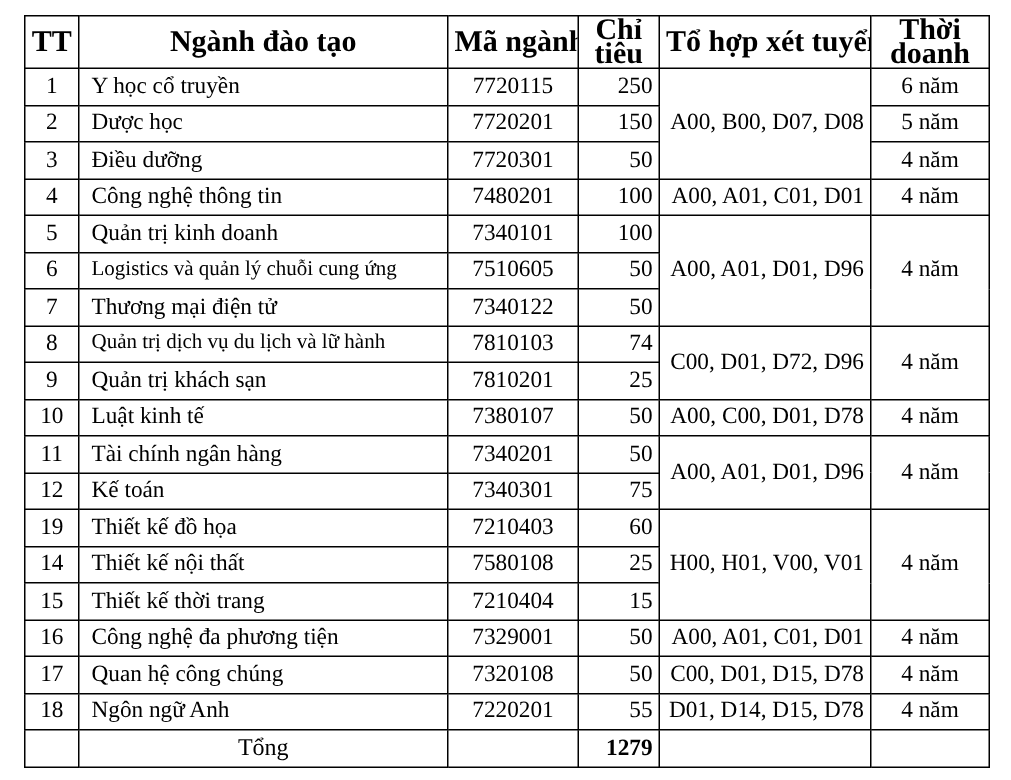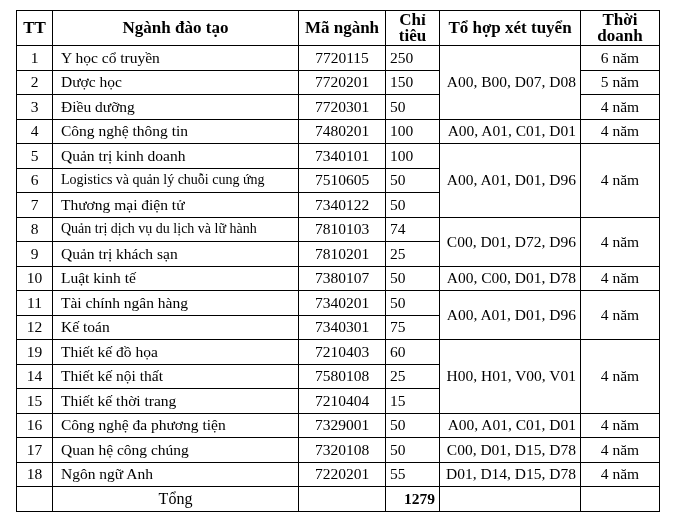--- a/index.html
+++ b/index.html
@@ -8,26 +8,26 @@
     .top-fragment { position: absolute; top: 0; left: 0; width: 674px; height: 6px; overflow: hidden; }
     table.admissions {
       position: absolute; left: 16px; top: 10px;
       border-collapse: collapse; table-layout: fixed;
       width: 643px;
     }
     table.admissions td, table.admissions th {
       border: 1px solid #000; padding: 0 4px; font-size: 15.5px;
       height: 23.5px; line-height: 20px; vertical-align: middle; overflow: hidden; white-space: nowrap;
     }
-    table.admissions th { font-weight: bold; font-size: 17px; line-height: 16px; height: 34px; text-align: center; }
+    table.admissions th { font-weight: bold; font-size: 20px; line-height: 16px; height: 34px; text-align: center; }
     .c-tt { text-align: center; }
     .c-name { text-align: left; padding-left: 8px !important; }
     .c-name.small { font-size: 14px; margin-left: 11px; }
     .c-code { text-align: center; }
-    .c-quota { text-align: left; font-family: Liberation Serif, serif; }
+    .c-quota { text-align: right; font-family: Liberation Serif, serif; }
     .c-combo { text-align: right; }
     .c-dur { text-align: center; }
     .total-row td { height: 22px; }
     .total-label { text-align: center; font-weight: normal; font-size: 16px !important; }
     .total-value { text-align: right; font-weight: bold; }
   </style>
 </head>
 <body>
 
 <div class="top-fragment"></div>

